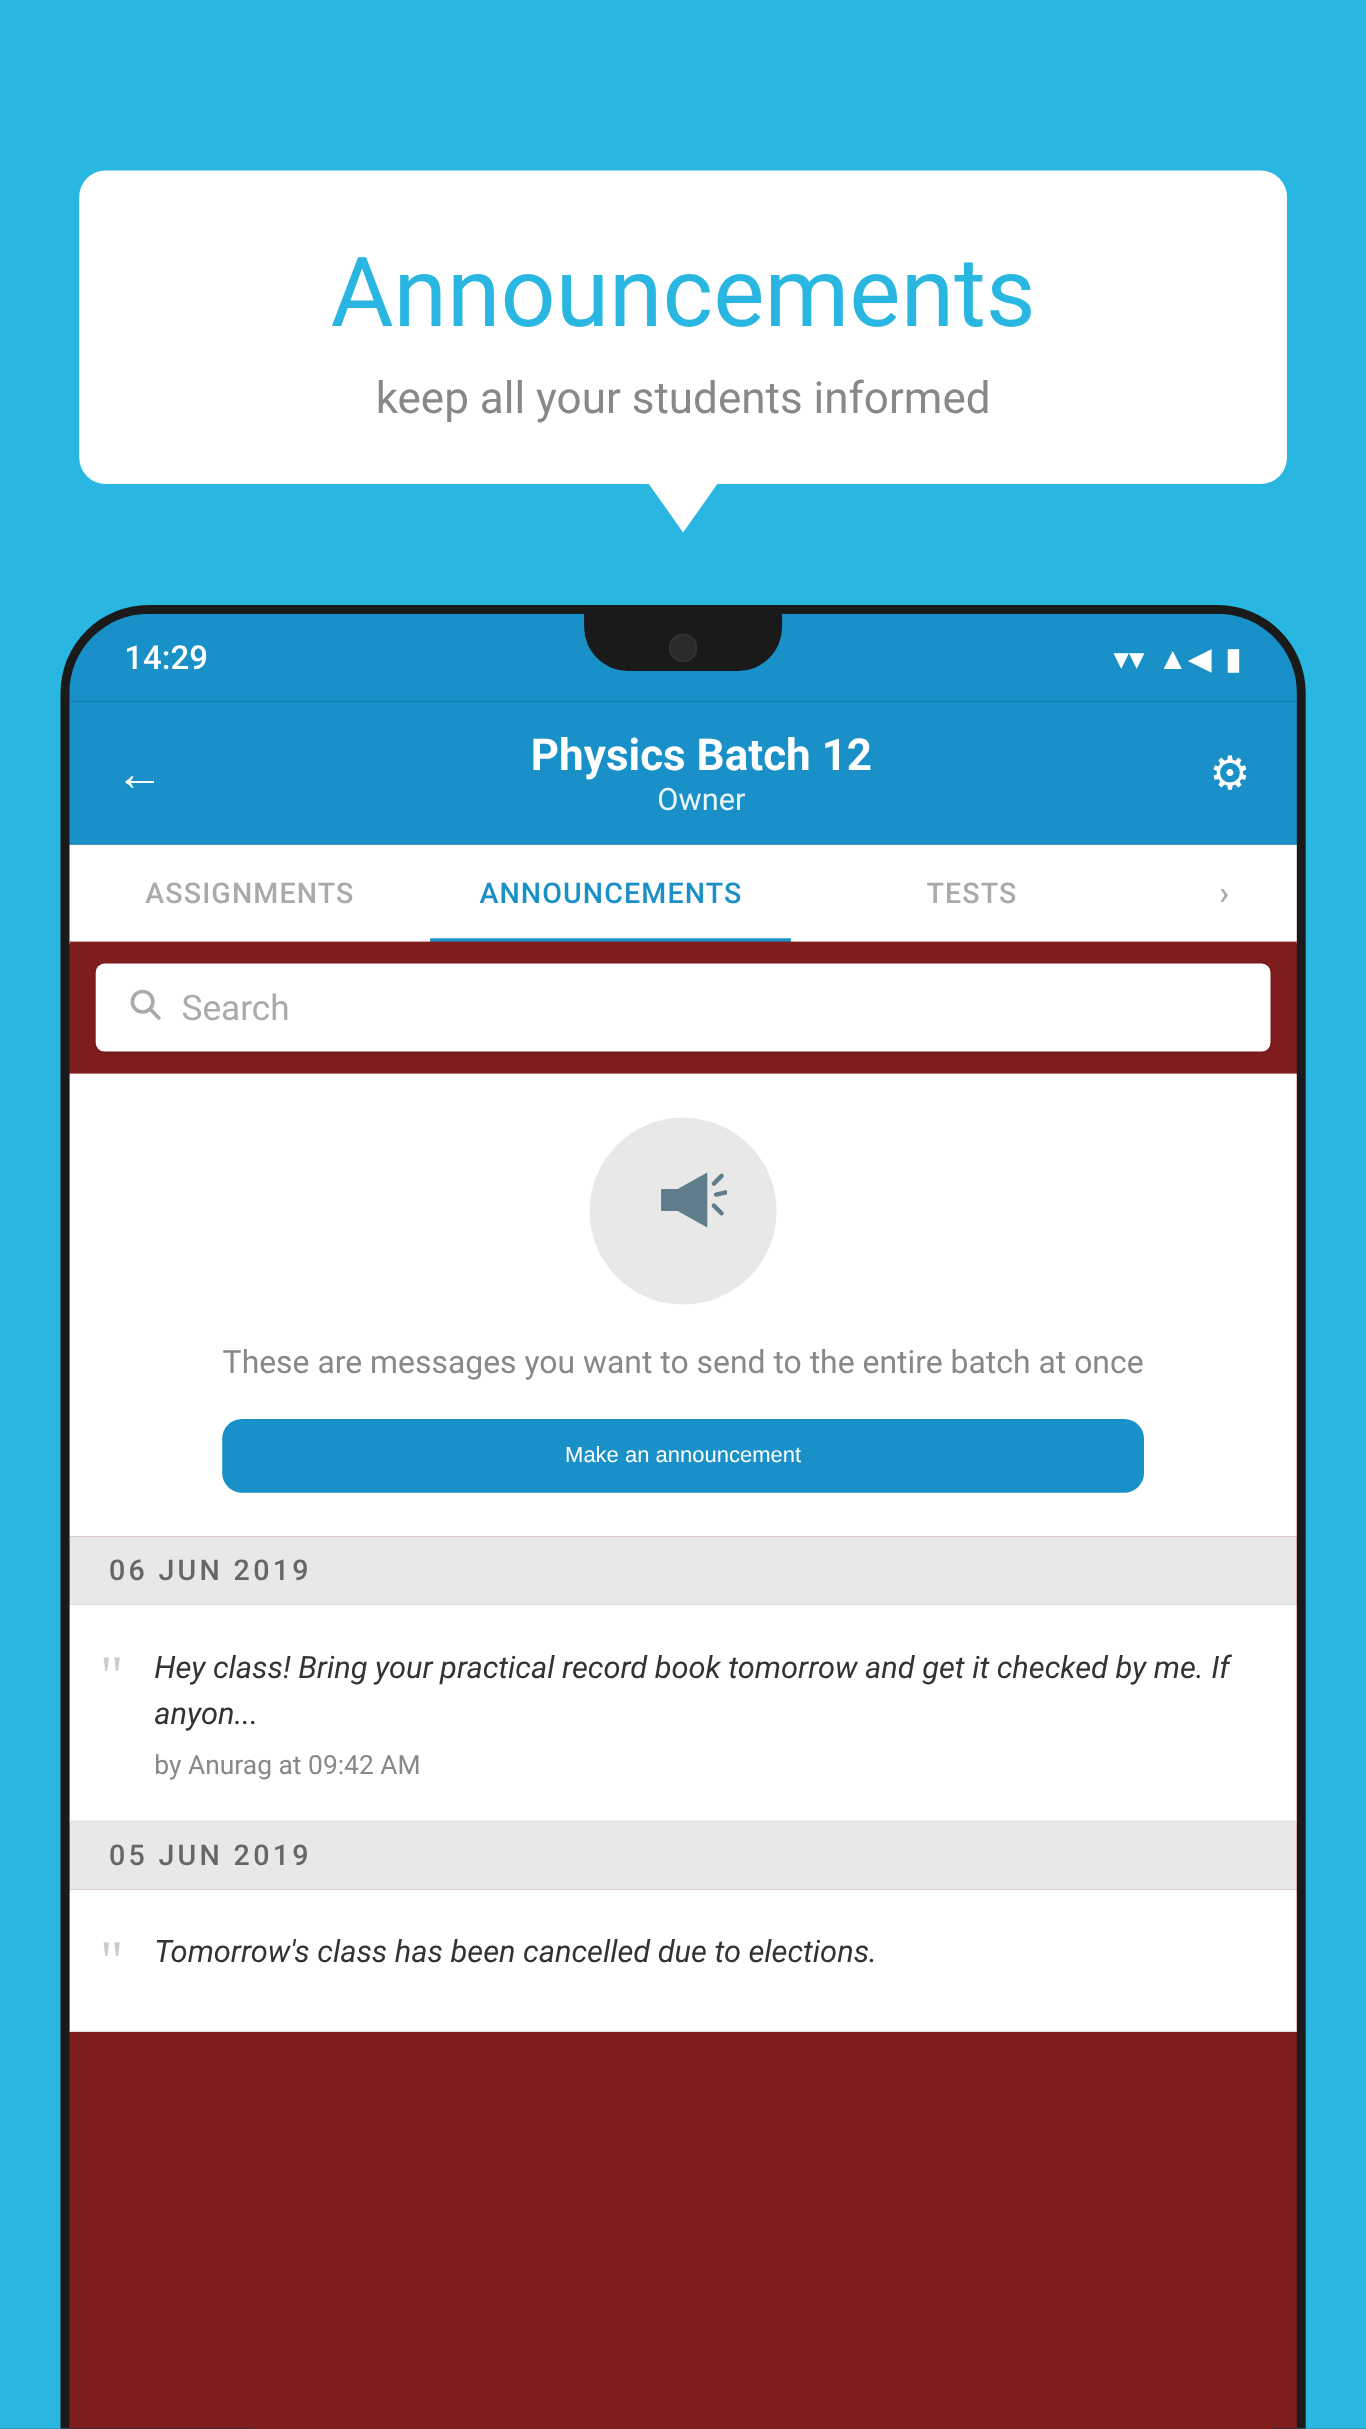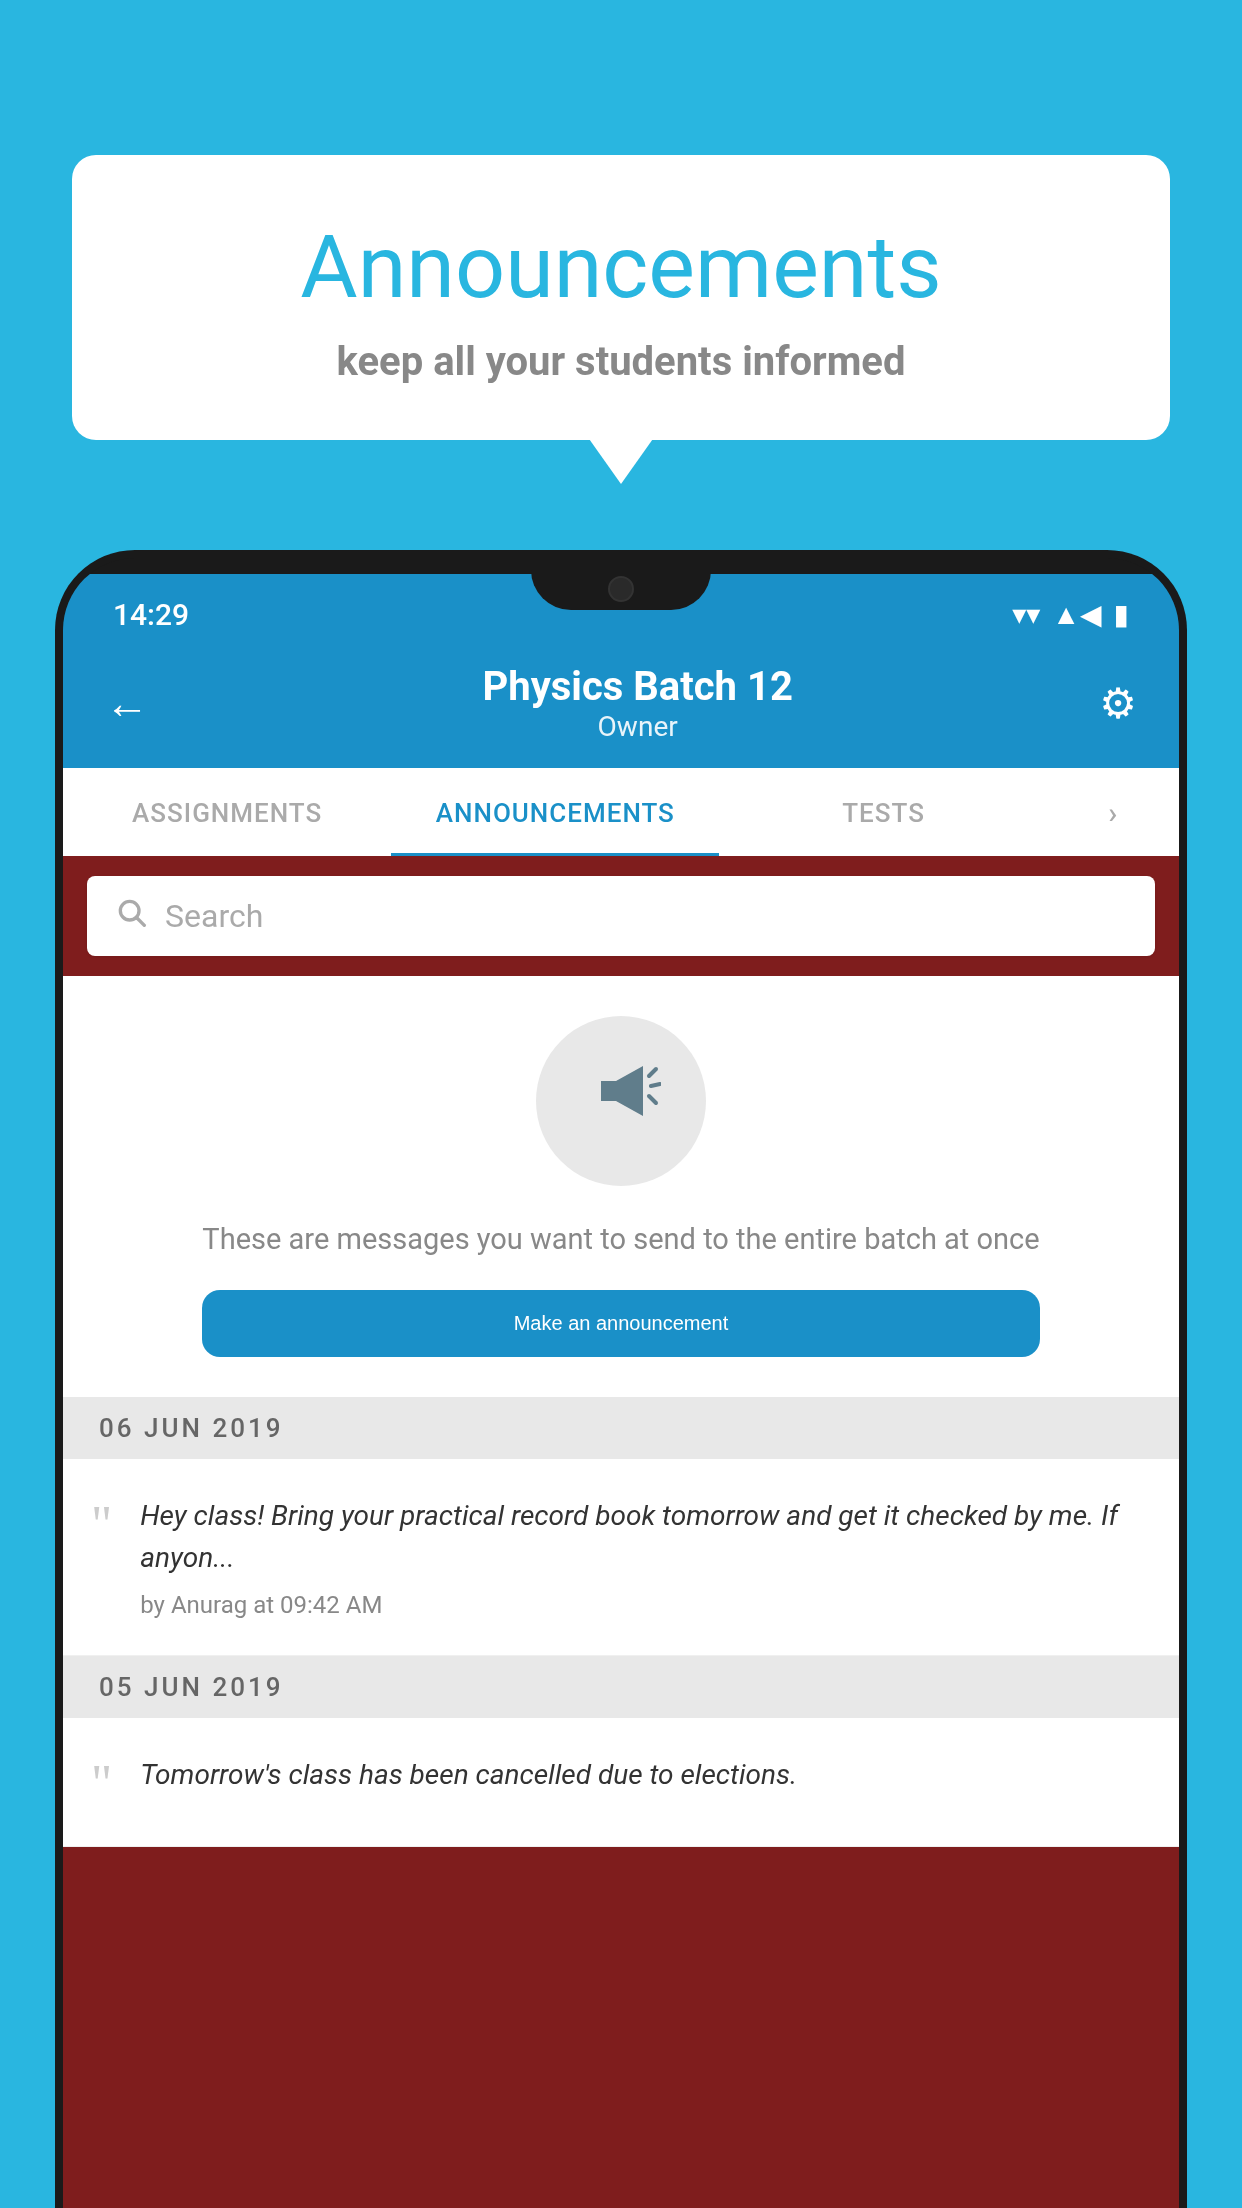--- a/index.html
+++ b/index.html
@@ -49,21 +49,21 @@
     .bubble-title {
       color: #29b6e0;
       font-size: 88px;
       font-weight: 400;
       margin-bottom: 20px;
     }
 
     .bubble-subtitle {
       color: #888;
       font-size: 40px;
-      font-weight: 700;
+      font-weight: 400;
     }
 
     
     .phone-frame {
       position: absolute;
       top: 550px;
       left: 55px;
       right: 55px;
       bottom: 0px;
       background: #1a1a1a;
@@ -103,21 +103,21 @@
       width: 26px;
       height: 26px;
       background: #2a2a2a;
       border-radius: 50%;
       border: 2px solid #333;
     }
 
     
     .status-bar {
       position: absolute;
-      top: 16px;
+      top: 0;
       left: 0;
       right: 0;
       height: 80px;
       background: #1a90c8;
       display: flex;
       align-items: center;
       justify-content: space-between;
       padding: 0 50px;
       z-index: 5;
       gap: 26px;

